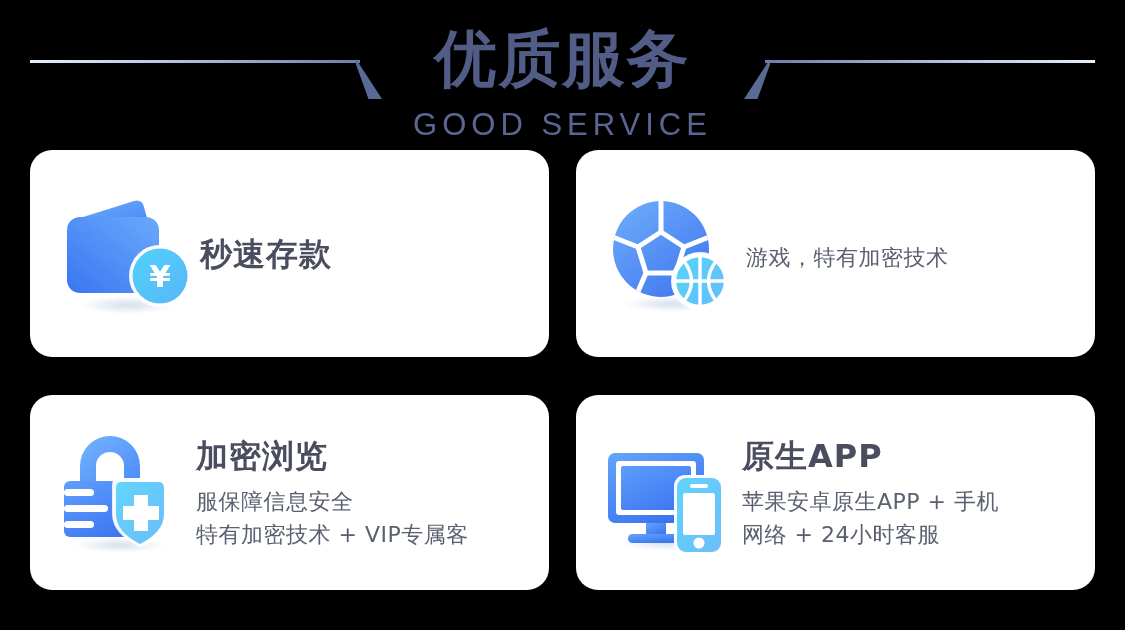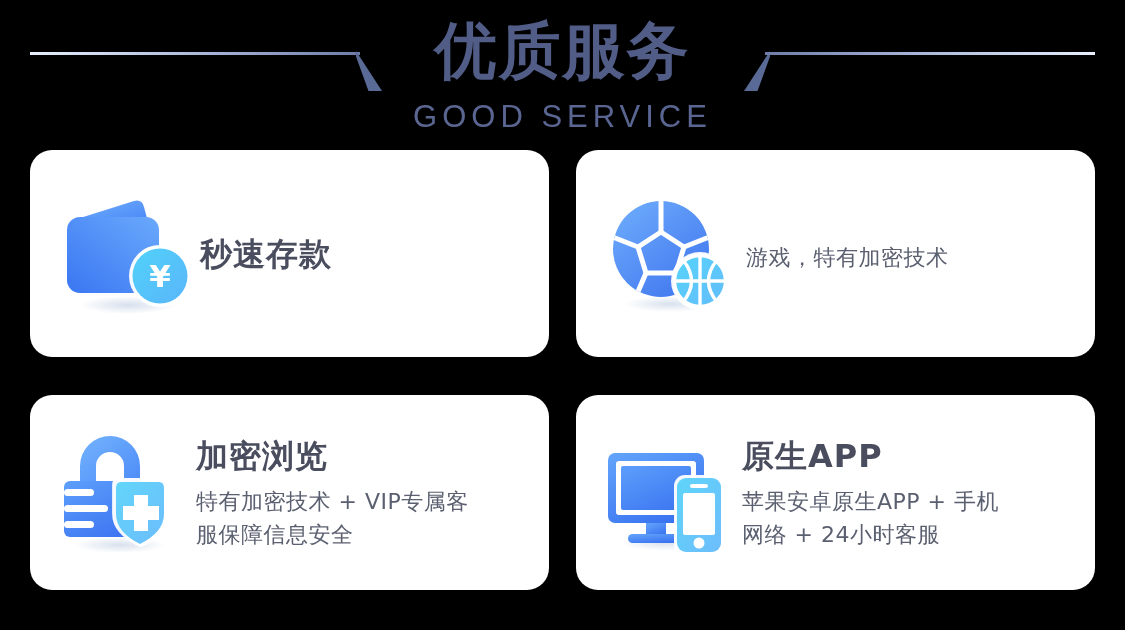--- a/index.html
+++ b/index.html
@@ -6,21 +6,21 @@
   html,body { width:1125px; height:630px; }
   body {
     background:#000;
     font-family:"Liberation Sans","DejaVu Sans",sans-serif;
     overflow:hidden;
   }
   .page { position:relative; width:1125px; height:630px; }
 
   
   .header {
-    position:absolute; left:0; top:4px; width:903px; height:140px;
+    position:absolute; left:0; top:12px; width:903px; height:140px;
   }
   .header-bar {
     position:absolute; top:44px; left:0; width:1125px; height:52px;
   }
   .rule {
     position:absolute; top:4px; height:3px;
   }
   .rule.left {
     left:30px; width:330px;
     background:linear-gradient(to right,#e8eefc 0%,#b9c6e4 40%,#6d7da8 100%);
@@ -230,22 +230,22 @@
             <rect x="6" y="90" width="30" height="7" rx="3.5"></rect>
           </g>
           <path d="M62 48 L106 48 Q112 48 112 55 V83 Q112 103 84 116 Q56 103 56 83 V55 Q56 48 62 48 Z" fill="#ffffff" opacity="0.95" transform="translate(-3,-2) scale(1.02)"></path>
           <path d="M59 51 L101 51 Q106 51 106 57 V83 Q106 101 82 113 Q58 101 58 83 V57 Q58 51 63 51 Z" fill="url(#shieldGrad)"></path>
           <path d="M76 64 h14 v11 h11 v14 h-11 v11 h-14 v-11 h-11 v-14 h11 z" fill="#ffffff"></path>
         </svg>
       </div>
       <div class="txt">
         <div class="card-title">加密浏览</div>
         <div class="card-sub">
+          <div>服保障信息安全</div>
           <div>特有加密技术 + VIP专属客</div>
-          <div>服保障信息安全</div>
         </div>
       </div>
     </div>
 
     <div class="card row2">
       <div class="icon-wrap">
         <svg width="128" height="124" viewBox="0 0 128 124">
           <defs>
             <linearGradient id="monGrad" x1="0" y1="0" x2="0.6" y2="1">
               <stop offset="0" stop-color="#64a5fb"></stop>

